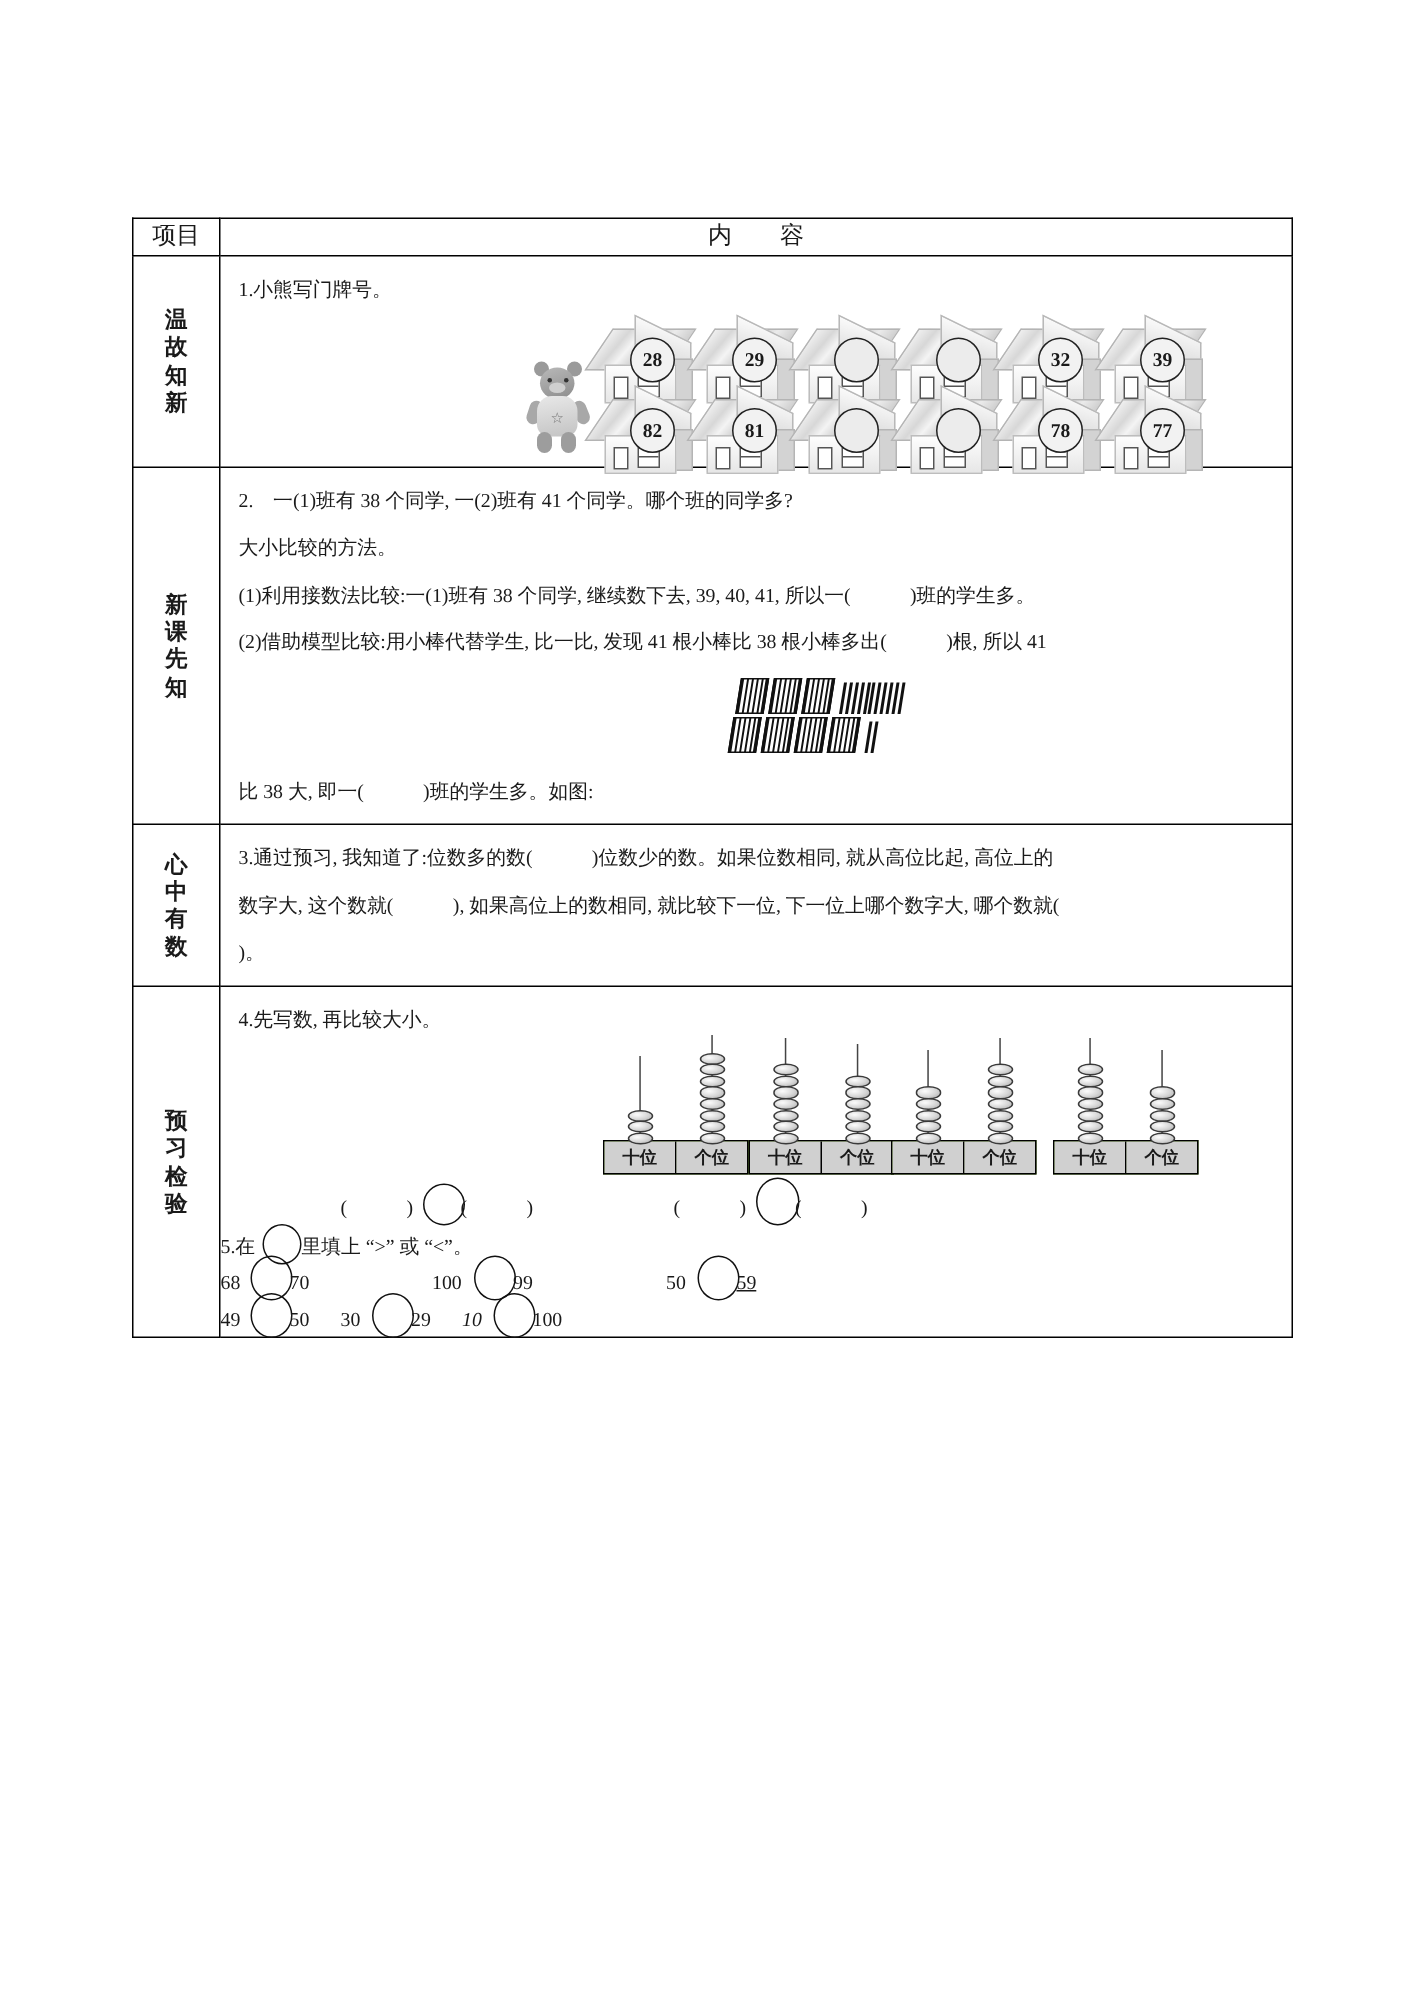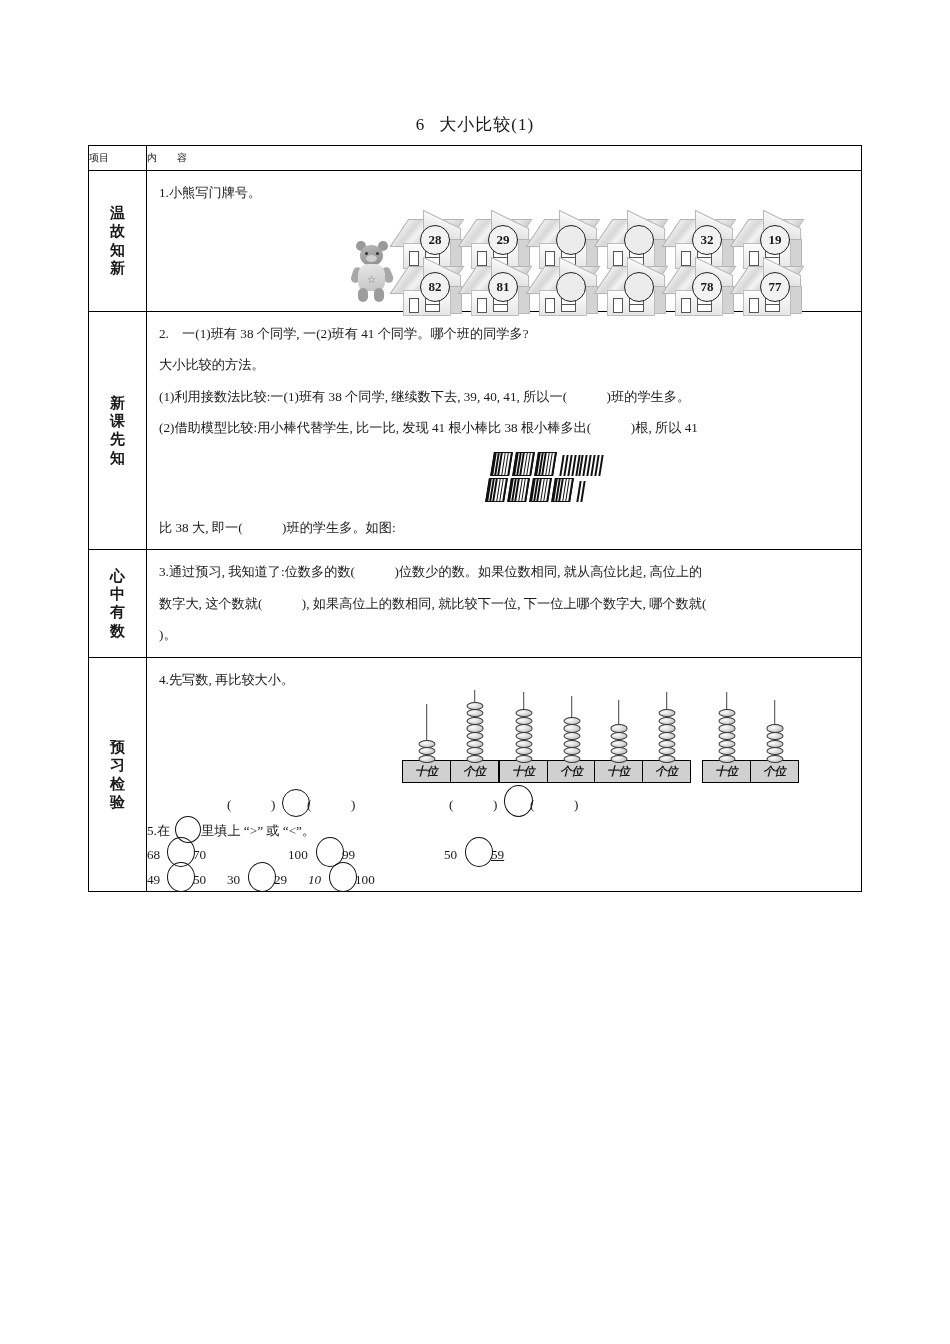--- a/index.html
+++ b/index.html
@@ -45,22 +45,23 @@
     table-layout: fixed;
   }
   .sheet td {
     border: 1.1px solid #000;
     vertical-align: top;
     padding: 0;
   }
   .col-label { width: 58px; }
 
   .hdr-label, .hdr-content {
+    text-align: center;
     vertical-align: middle !important;
-    font-size: 10px;
+    font-size: 16px;
     height: 24px;
     line-height: 24px;
   }
 
   .vlabel {
     text-align: center;
     vertical-align: middle !important;
     font-size: 15px;
     font-weight: bold;
     line-height: 1.22;
@@ -203,21 +204,20 @@
 
   
   .abacus-area { position: relative; height: 92px; }
   .abacus {
     position: absolute;
     display: flex;
     align-items: flex-end;
     border: 1.3px solid #000;
     background: #4d7c0f;
     height: 21px;
-    font-style: italic;
   }
   .rodcell {
     position: relative;
     width: 47px;
     height: 21px;
     border-right: 1.2px solid #000;
     background: #d0d0d0;
     text-align: center;
     font-size: 11.5px;
     font-weight: bold;
@@ -270,23 +270,20 @@
     font-size: 14px;
     line-height: 1.62;
   }
   .answers div { white-space: pre; }
 </style>
 </head>
 <body>
 
 <div class="page">
 
-  <div class="title">
-    <span class="num">6</span><span>大小比较(1)</span>
-  </div>
 
   <table class="sheet">
     <colgroup>
         <col class="col-label">
         <col>
       </colgroup>
     <tbody>
 
       <tr>
         <td class="hdr-label">项目</td>
@@ -366,21 +363,21 @@
                     <div class="win"></div>
                     <div class="plate">32</div>
                   </div>
                 <div class="house">
                     <div class="roof"></div>
                     <div class="roof2"></div>
                     <div class="wall2"></div>
                     <div class="wall"></div>
                     <div class="door"></div>
                     <div class="win"></div>
-                    <div class="plate">19</div>
+                    <div class="plate">39</div>
                   </div>
               </div>
               <div class="hrow">
                 <div class="house">
                     <div class="roof"></div>
                     <div class="roof2"></div>
                     <div class="wall2"></div>
                     <div class="wall"></div>
                     <div class="door"></div>
                     <div class="win"></div>

